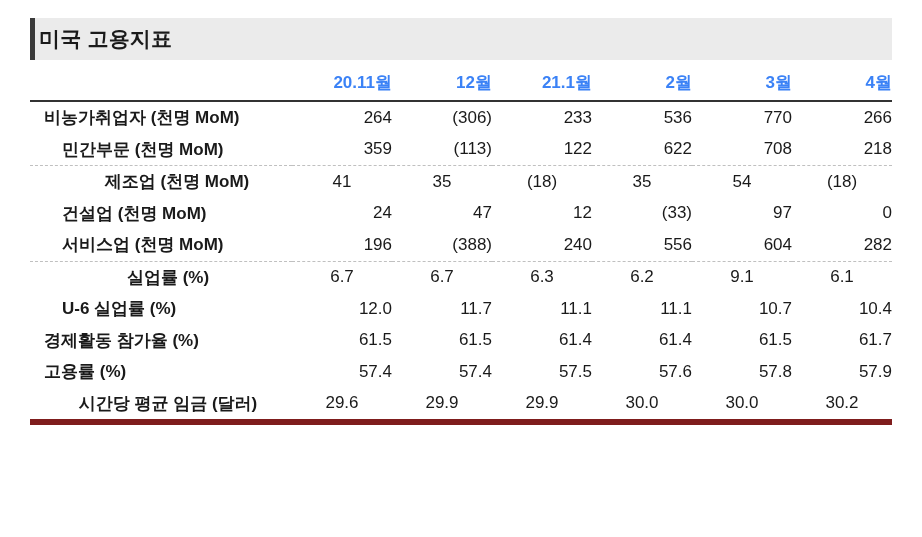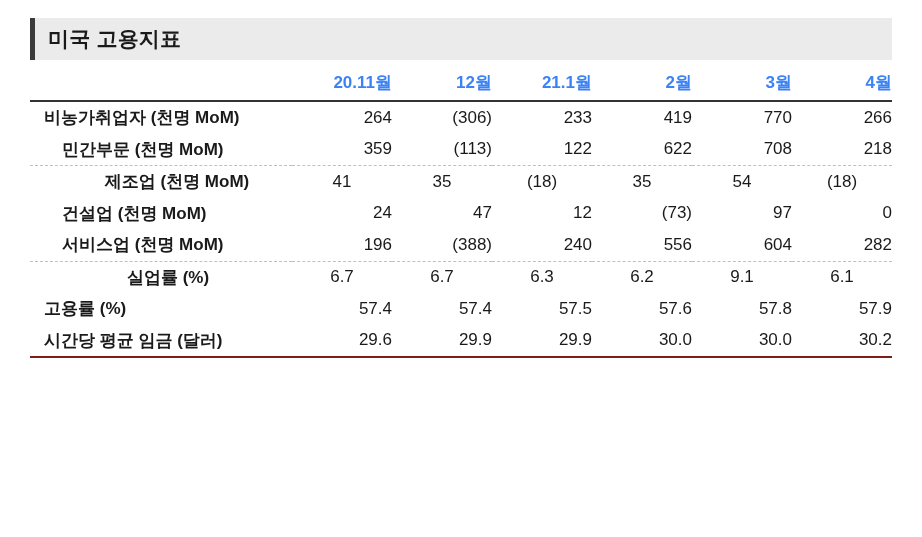--- a/index.html
+++ b/index.html
@@ -33,21 +33,21 @@
   .title-accent {
     width: 5px;
     height: 42px;
     background: #3a3a3a;
     flex: 0 0 auto;
   }
   .title-text {
     font-size: 21px;
     font-weight: bold;
     color: #1a1a1a;
-    padding-left: 13px;
+    padding-left: 4px;
     letter-spacing: 0.2px;
   }
   table.data {
     position: absolute;
     left: 30px;
     top: 64px;
     width: 862px;
     border-collapse: collapse;
     font-size: 17px;
   }
@@ -81,21 +81,22 @@
     font-weight: bold;
   }
   tbody td.label.indent1 {
     padding-left: 32px;
   }
   tr.group-sep td {
     border-top: 1px dashed #c0c0c0;
     text-align: center;
   }
   tr.last-row td {
-    border-bottom: 2px solid #7f1d1d;
+    border-bottom: 6px solid #7f1d1d;
+    text-align: center;
   }
   col.c-label { width: 262px; }
   col.c-val { width: 100px; }
 </style>
 </head>
 <body>
 
 <div class="page">
 
   <div class="title-bar">
@@ -123,21 +124,21 @@
         <th>3월</th>
         <th>4월</th>
       </tr>
     </thead>
     <tbody>
         <tr>
           <td class="label">비농가취업자 (천명 MoM)</td>
           <td>264</td>
           <td>(306)</td>
           <td>233</td>
-          <td>419</td>
+          <td>536</td>
           <td>770</td>
           <td>266</td>
         </tr>
         <tr>
           <td class="label indent1">민간부문 (천명 MoM)</td>
           <td>359</td>
           <td>(113)</td>
           <td>122</td>
           <td>622</td>
           <td>708</td>
@@ -150,21 +151,21 @@
           <td>(18)</td>
           <td>35</td>
           <td>54</td>
           <td>(18)</td>
         </tr>
         <tr>
           <td class="label indent1">건설업 (천명 MoM)</td>
           <td>24</td>
           <td>47</td>
           <td>12</td>
-          <td>(73)</td>
+          <td>(33)</td>
           <td>97</td>
           <td>0</td>
         </tr>
         <tr>
           <td class="label indent1">서비스업 (천명 MoM)</td>
           <td>196</td>
           <td>(388)</td>
           <td>240</td>
           <td>556</td>
           <td>604</td>
@@ -173,20 +174,38 @@
         <tr class="group-sep">
           <td class="label">실업률 (%)</td>
           <td>6.7</td>
           <td>6.7</td>
           <td>6.3</td>
           <td>6.2</td>
           <td>9.1</td>
           <td>6.1</td>
         </tr>
         <tr>
+          <td class="label indent1">U-6 실업률 (%)</td>
+          <td>12.0</td>
+          <td>11.7</td>
+          <td>11.1</td>
+          <td>11.1</td>
+          <td>10.7</td>
+          <td>10.4</td>
+        </tr>
+        <tr>
+          <td class="label">경제활동 참가율 (%)</td>
+          <td>61.5</td>
+          <td>61.5</td>
+          <td>61.4</td>
+          <td>61.4</td>
+          <td>61.5</td>
+          <td>61.7</td>
+        </tr>
+        <tr>
           <td class="label">고용률 (%)</td>
           <td>57.4</td>
           <td>57.4</td>
           <td>57.5</td>
           <td>57.6</td>
           <td>57.8</td>
           <td>57.9</td>
         </tr>
         <tr class="last-row">
           <td class="label">시간당 평균 임금 (달러)</td>

